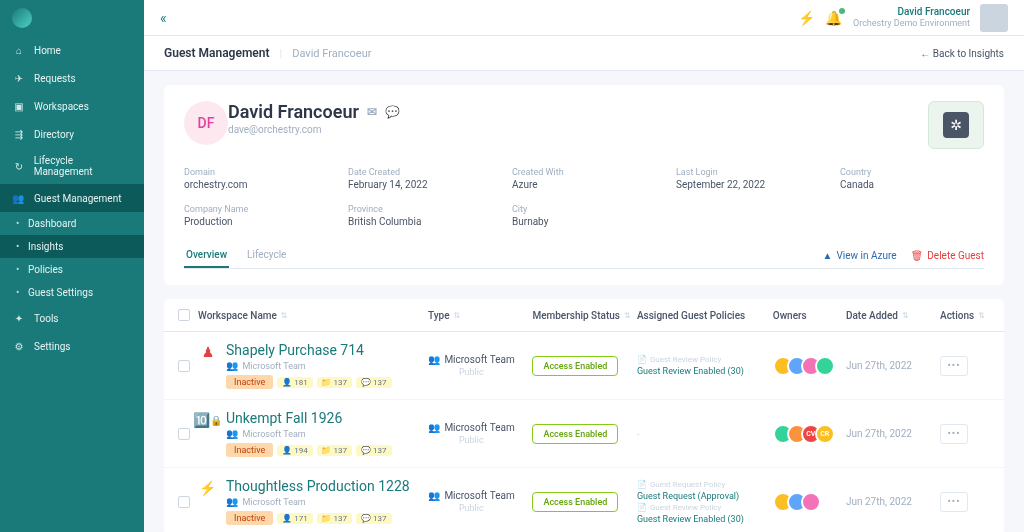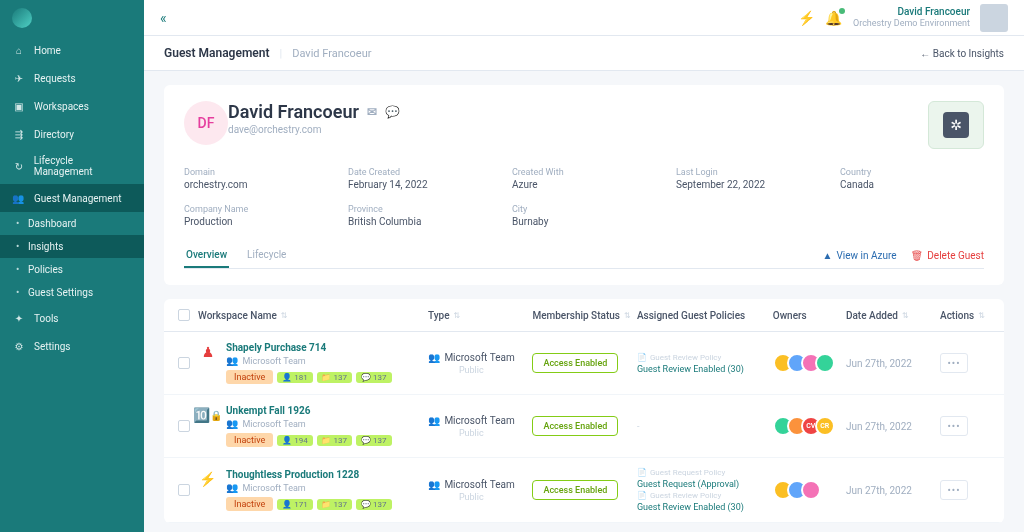--- a/index.html
+++ b/index.html
@@ -60,27 +60,27 @@
 .col-type{flex:1}
 .col-status{flex:1}
 .col-policies{flex:1.3}
 .col-owners{flex:0.7}
 .col-date{flex:0.9}
 .col-actions{width:50px;text-align:left}
 .trow{display:flex;padding:10px 14px;border-bottom:1px solid #f1f5f9;font-size:10px;align-items:center}
 .chk{width:12px;height:12px;border:1px solid #cbd5e0;border-radius:2px;cursor:pointer}
 .ws-cell{display:flex;gap:8px;align-items:flex-start}
 .ws-icon{width:20px;height:20px;display:flex;align-items:center;justify-content:center;font-size:14px;flex-shrink:0}
-.ws-title{color:#1a7a7a;font-weight:700;font-size:10px;cursor:pointer}
+.ws-title{color:#1a7a7a;font-weight:400;font-size:14px;cursor:pointer}
 .ws-sub{display:flex;align-items:center;gap:4px;color:#a0aec0;font-size:9px;margin:2px 0}
 .ms-icon{color:#5b5fc7;font-size:10px}
 .badges{display:flex;gap:4px;margin-top:4px;align-items:center}
 .badge{padding:2px 8px;border-radius:3px;font-size:9px}
 .badge-inactive{background:#fed7aa;color:#c2410c}
-.stat-chip{display:flex;align-items:center;gap:2px;background:#bef264;padding:1px 5px;border-radius:3px;font-size:8px;color:#64748b}
+.stat-chip{display:flex;align-items:center;gap:2px;background:#fef9c3;padding:1px 5px;border-radius:3px;font-size:8px;color:#64748b}
 .type-cell{display:flex;flex-direction:column;gap:2px}
 .type-main{display:flex;align-items:center;gap:4px;color:#4a5568}
 .type-sub{color:#cbd5e0;font-size:9px;margin-left:31px}
 .status-badge{display:inline-block;padding:4px 10px;border:1px solid #84cc16;border-radius:4px;color:#65a30d;font-size:9px;font-weight:500;background:#fff}
 .policy-cell{display:flex;flex-direction:column;gap:2px}
 .policy-label{color:#cbd5e0;font-size:8px;display:flex;align-items:center;gap:3px}
 .policy-link{color:#1a7a7a;font-size:9px;cursor:pointer}
 .owners{display:flex}
 .owner{width:20px;height:20px;border-radius:50%;background:#e2e8f0;border:2px solid #fff;margin-left:-6px;display:flex;align-items:center;justify-content:center;font-size:7px;font-weight:600}
 .owner:first-child{margin-left:0}

